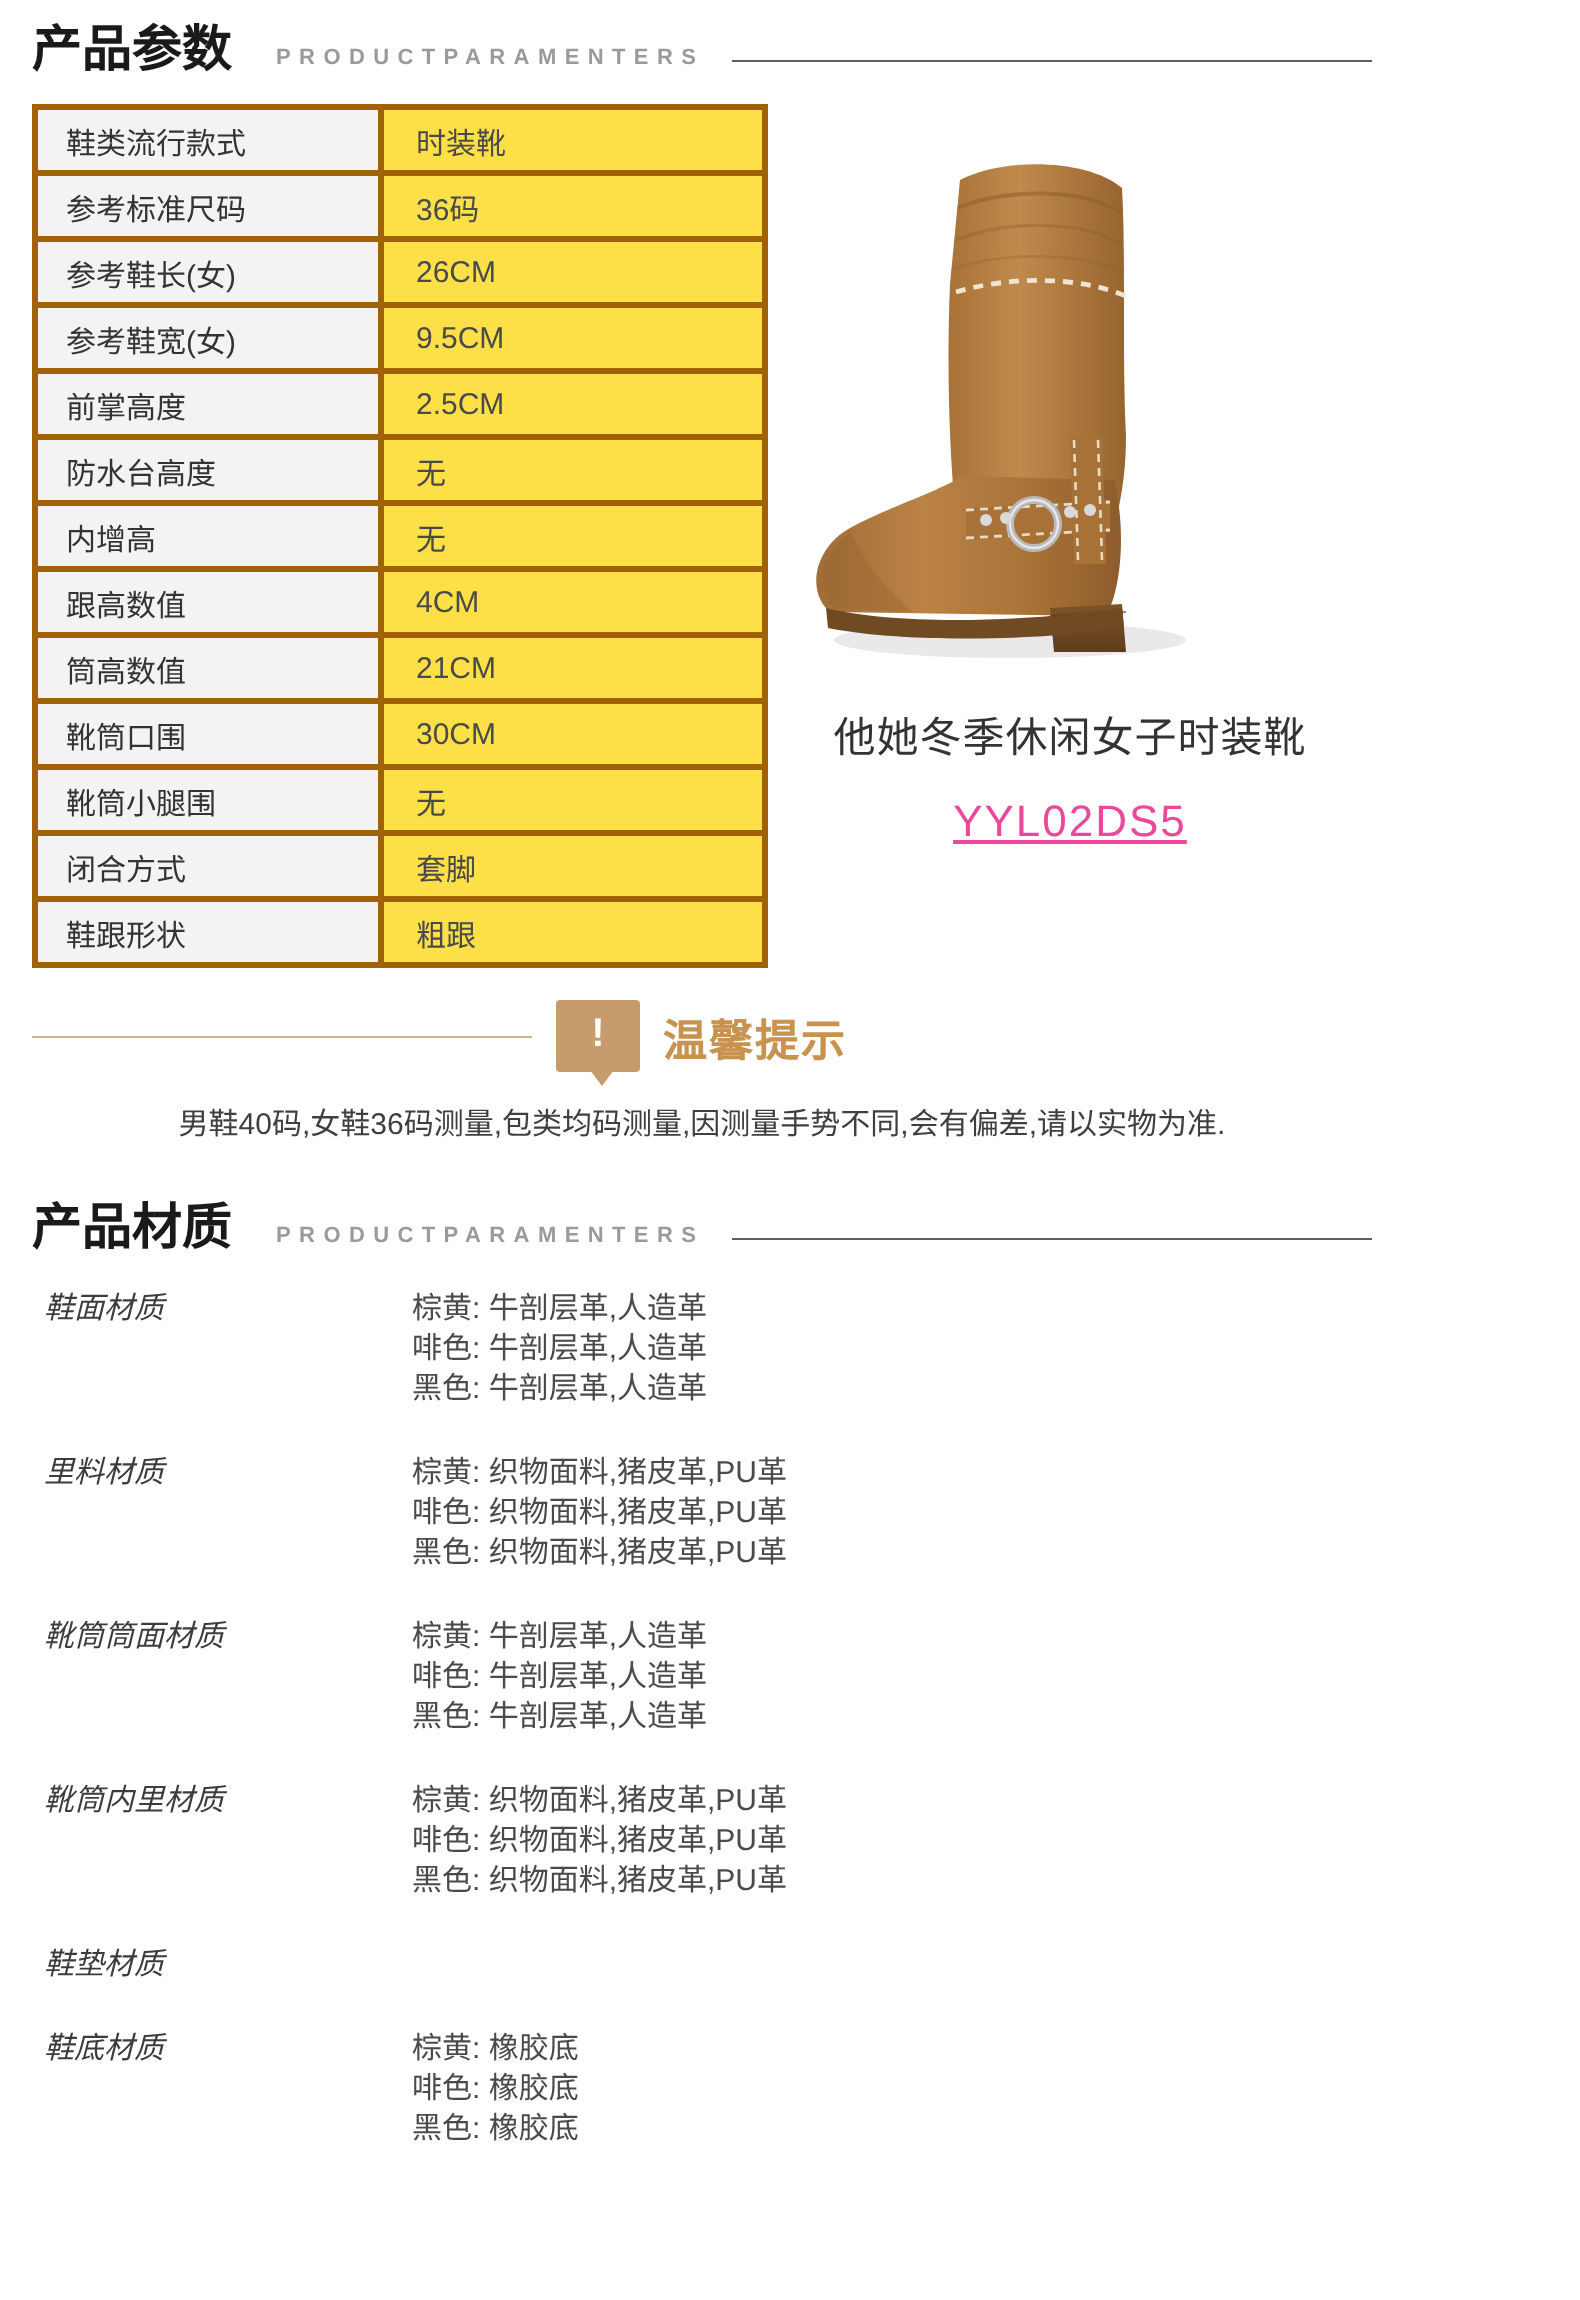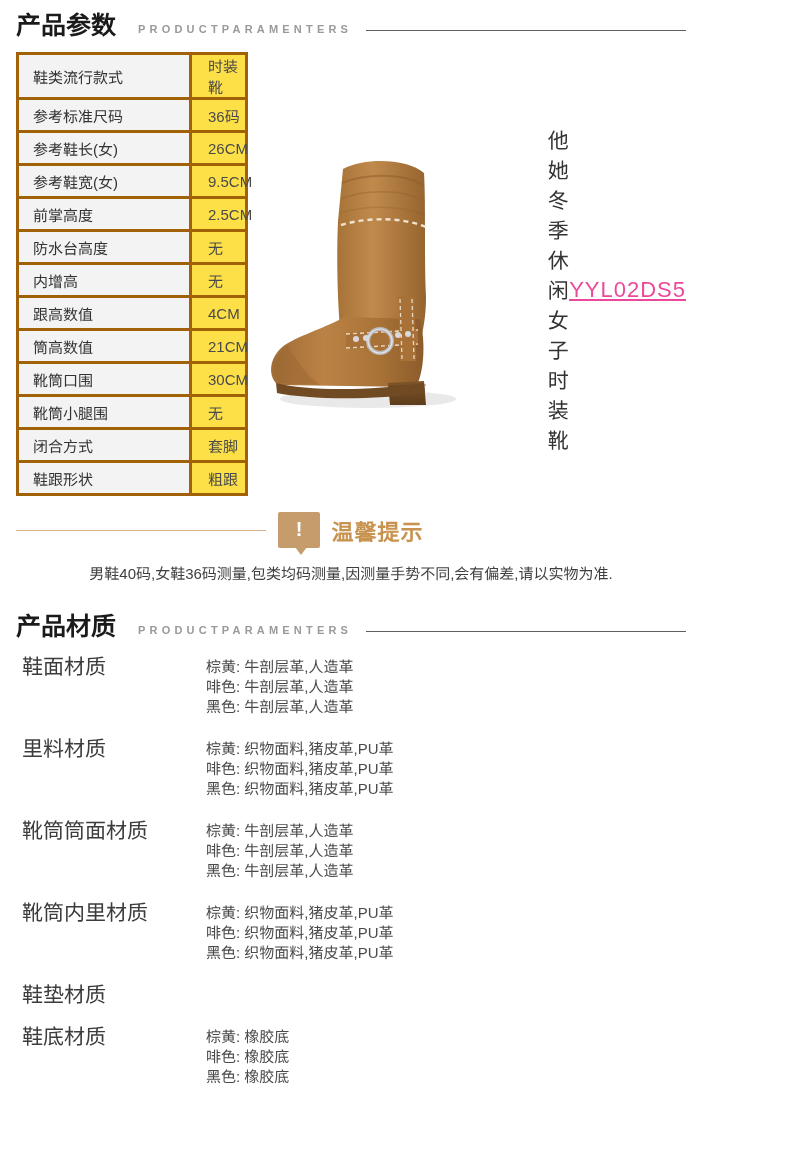--- a/index.html
+++ b/index.html
@@ -86,20 +86,21 @@
   .param-table td.v {
     background: #fde047;
     color: #4a4a4a;
     padding-left: 16px;
   }
 
   
   .product-side {
     flex: 1;
     display: flex;
+    flex-direction: column;
     align-items: center;
     padding-top: 16px;
   }
   .boot-wrap {
     width: 300px;
     height: 270px;
     position: relative;
   }
   .prod-title {
     font-size: 21px;
@@ -176,25 +177,26 @@
   }
   .mat-list {
     margin-top: 16px;
   }
   .mat-row {
     display: flex;
     margin-bottom: 22px;
   }
   .mat-name {
     width: 190px;
-    font-size: 21px;
+    font-size: 15px;
     color: #3c3c3c;
     padding-left: 6px;
     box-sizing: border-box;
     line-height: 20px;
+    font-style: italic;
   }
   .mat-vals {
     flex: 1;
   }
   .mat-vals div {
     font-size: 15px;
     color: #4a4a4a;
     line-height: 20px;
   }
 </style>

